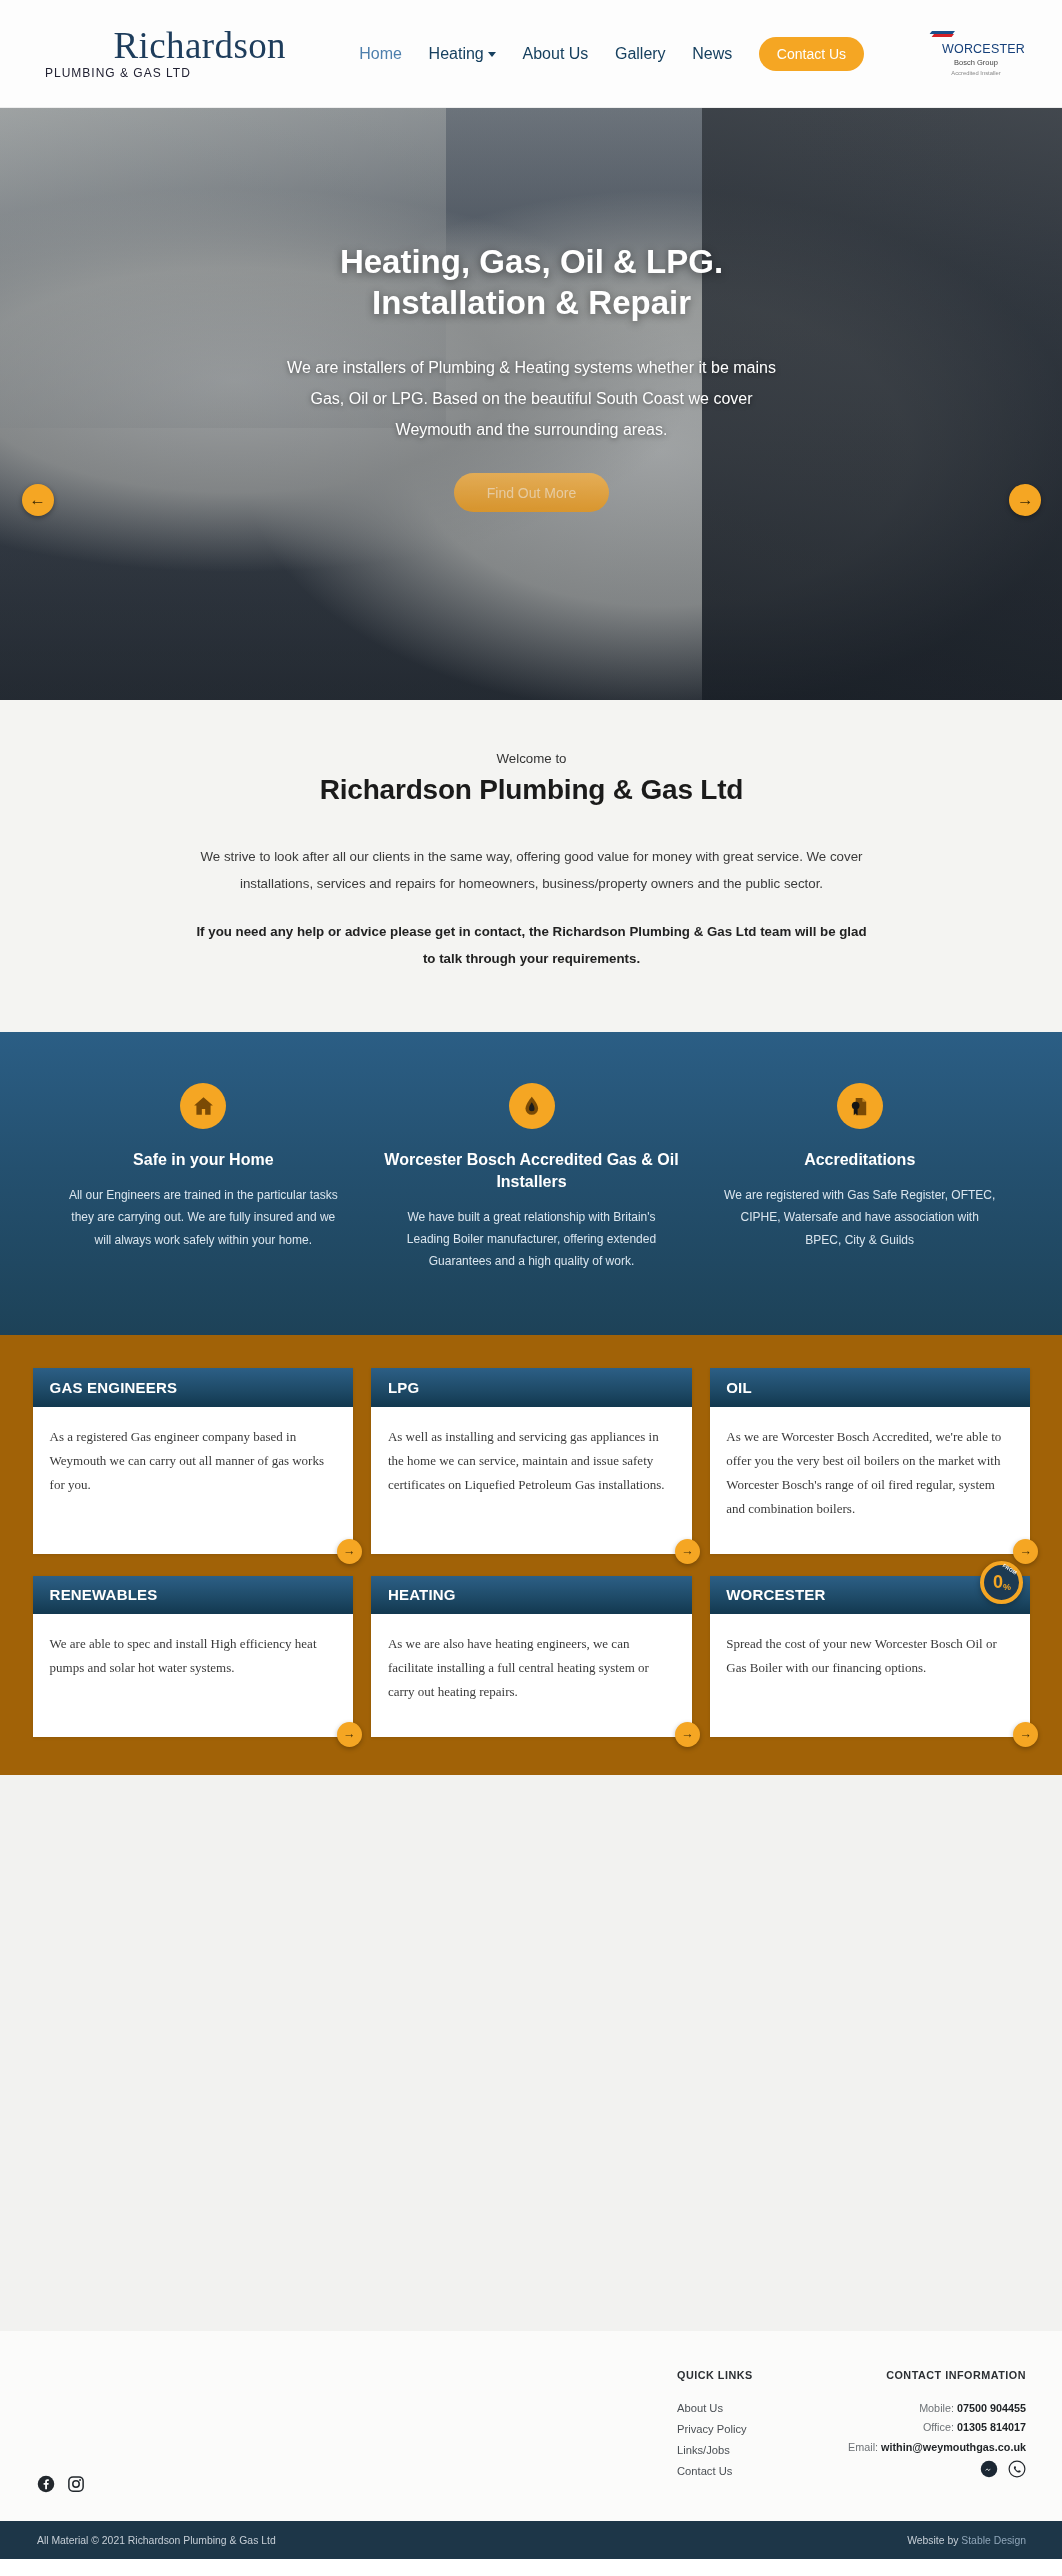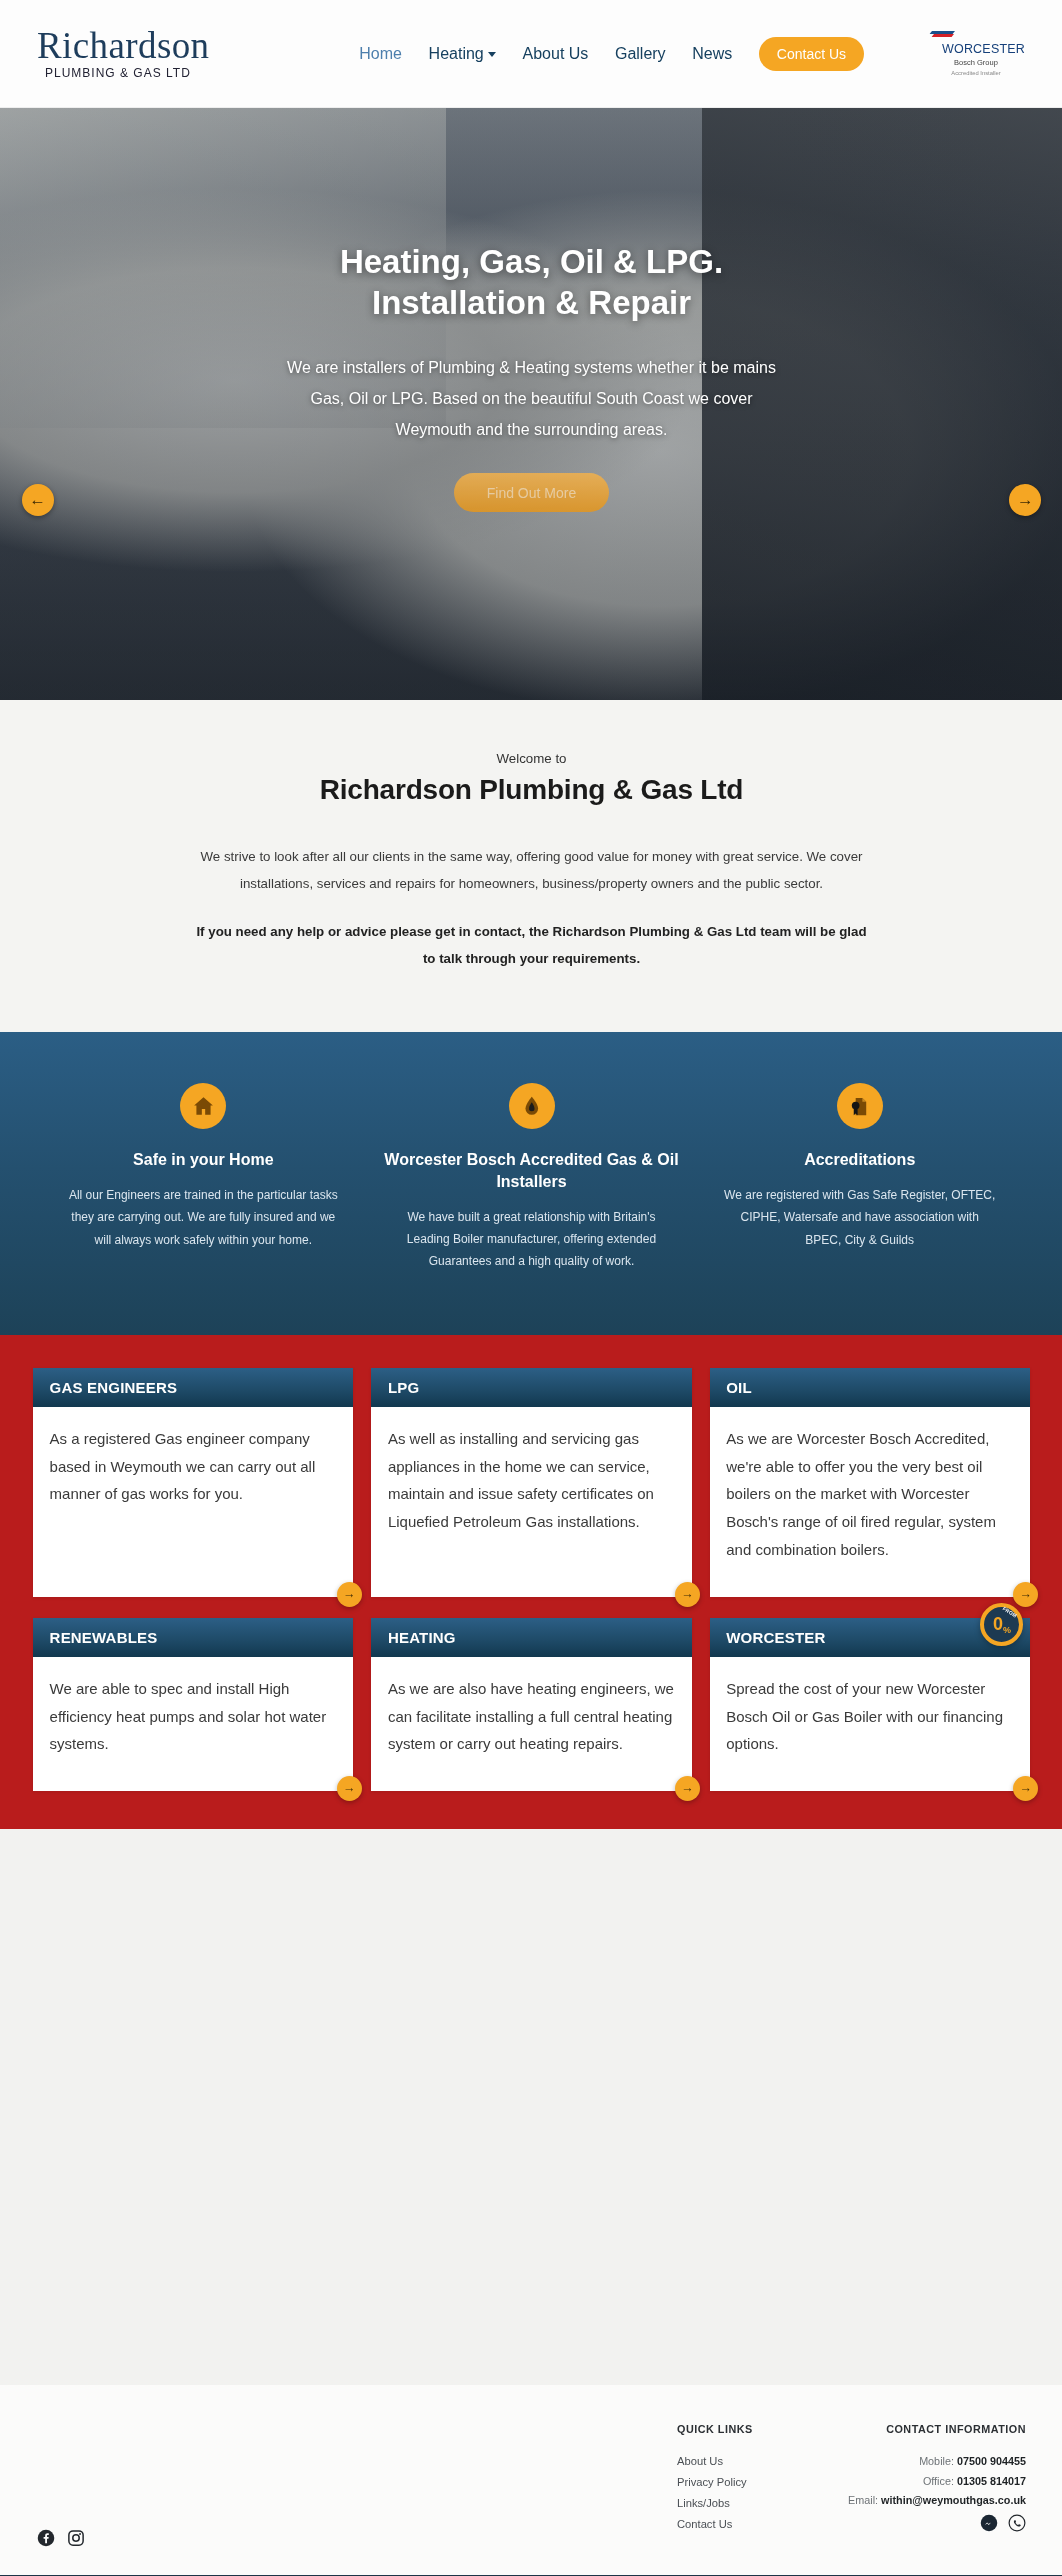--- a/index.html
+++ b/index.html
@@ -22,20 +22,21 @@
     border-bottom: 0.8px solid #eee;
     position: relative;
   }
   .logo-block { width: 249px; flex: 0 0 249px; }
   .logo-main {
     font-family: "Liberation Serif", serif;
     font-size: 37px;
     letter-spacing: 0.4px;
     color: #1e3d5c;
     line-height: 1;
+    text-align: right;
   }
   .logo-sub {
     font-family: Liberation Sans, sans-serif;
     font-size: 12px;
     letter-spacing: 1px;
     color: #223;
     margin-top: 2.5px;
     margin-left: 8px;
   }
   .main-nav {
@@ -205,41 +206,42 @@
   }
   .feature-title {
     font-size: 16px; font-weight: 700; margin-bottom: 13.3px; line-height: 1.35;
   }
   .feature-text {
     font-size: 12px; line-height: 1.85; color: #dbe6ef;
     max-width: 274px; margin: 0 auto;
   }
 
   
-  .services-wrap { background: #b91c1c; padding: 33px 33px 38px; }
+  .services-wrap { background: #a16207; padding: 33px 33px 38px; }
   .card-row { display: flex; gap: 18px; margin-bottom: 21.6px; }
   .card-row:last-child { margin-bottom: 0; }
   .svc-card {
     flex: 1; background: #fff; position: relative;
     box-shadow: 0 0.8px 3.3px rgba(0,0,0,.10);
   }
   .svc-head {
     background: linear-gradient(180deg, #2c5f86 0%, #1e4a67 58%, #12384f 100%);
     color: #fff;
     padding: 10.8px 16.6px;
     font-size: 15px;
     font-weight: 700;
     letter-spacing: 0.2px;
   }
   .svc-body {
     padding: 18px 16.6px 33px;
-    font-size: 15px;
+    font-size: 13px;
     line-height: 1.85;
     color: #3a3a3a;
     min-height: 100px;
+    font-family: Liberation Serif, serif;
   }
   .svc-card.tall .svc-body { min-height: 100px; }
   .svc-card.short .svc-body { min-height: 60px; }
   .svc-arrow {
     position: absolute; right: -8.3px; bottom: -10px;
     width: 25px; height: 25px; border-radius: 50%;
     background: #f5a623; color: #3d2a05;
     border: none; font-size: 12.5px; line-height: 25px; text-align: center;
     cursor: pointer; box-shadow: 0 1.7px 5px rgba(0,0,0,.28);
   }

